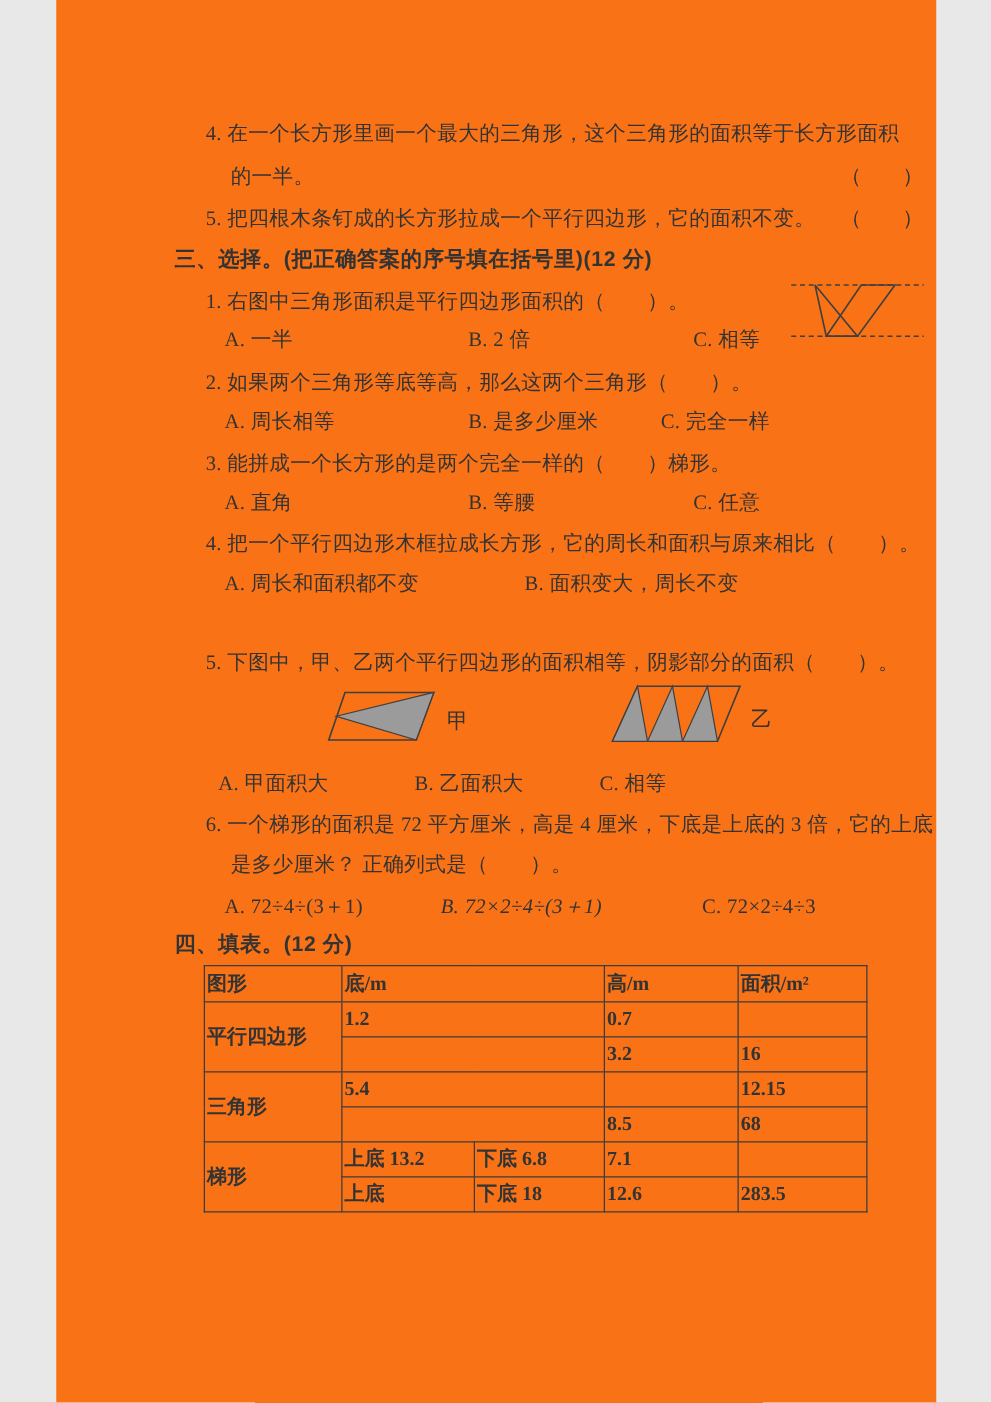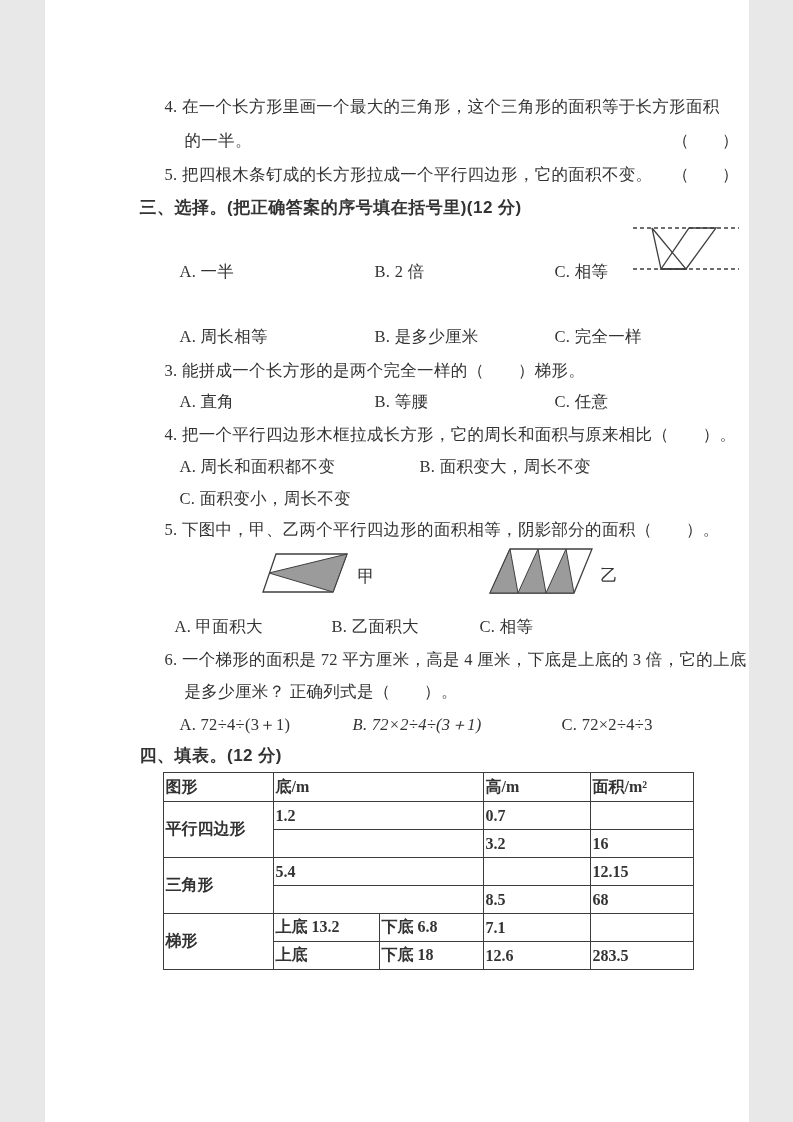--- a/index.html
+++ b/index.html
@@ -1,20 +1,20 @@
 <!DOCTYPE html>
 <html><head>
 <meta charset="utf-8">
 <style>
   html,body{margin:0;padding:0;background:#e8e8e8;}
   .page{
     position:relative;
     width:704px;height:1122px;
     margin:0 auto;
-    background:#ffffff;
+    background:#f97316;
     font-family:"Liberation Serif","DejaVu Serif",serif;
     color:#333333;
     overflow:hidden;
   }
   .line{
     position:absolute;
     font-size:16.5px;
     line-height:22px;
     white-space:nowrap;
     letter-spacing:0.3px;
@@ -57,46 +57,47 @@
 <div class="page">
 
   <div class="line" style="left:120px;top:96px;">4. 在一个长方形里画一个最大的三角形，这个三角形的面积等于长方形面积</div>
   <div class="line" style="left:140px;top:130px;">的一半。</div>
   <div class="bracket" style="left:628px;top:130px;">（　　）</div>
   <div class="line" style="left:120px;top:164px;">5. 把四根木条钉成的长方形拉成一个平行四边形，它的面积不变。</div>
   <div class="bracket" style="left:628px;top:164px;">（　　）</div>
 
   <div class="line sec-title" style="left:95px;top:197px;text-align:right;">三、选择。(把正确答案的序号填在括号里)(12 分)</div>
 
+  <div class="line" style="left:120px;top:230px;">1. 右图中三角形面积是平行四边形面积的（　　）。</div>
   <div class="line" style="left:135px;top:261px;">A. 一半</div>
   <div class="line" style="left:330px;top:261px;">B. 2 倍</div>
   <div class="line" style="left:510px;top:261px;">C. 相等</div>
 
   <div class="fig" style="left:586px;top:222px;">
     <svg width="112" height="54" viewBox="0 0 112 54">
       <line x1="2" y1="6" x2="108" y2="6" stroke="#3f3f3f" stroke-width="1.3" stroke-dasharray="4,3"></line>
       <line x1="2" y1="47" x2="108" y2="47" stroke="#3f3f3f" stroke-width="1.3" stroke-dasharray="4,3"></line>
       <polygon points="58,6 85,6 55,47 30,47" fill="none" stroke="#3f3f3f" stroke-width="1.3"></polygon>
       <polygon points="21,6 55,47 30,47" fill="none" stroke="#3f3f3f" stroke-width="1.3"></polygon>
     </svg>
   </div>
 
+  <div class="line" style="left:120px;top:295px;">2. 如果两个三角形等底等高，那么这两个三角形（　　）。</div>
   <div class="line" style="left:135px;top:326px;">A. 周长相等</div>
   <div class="line" style="left:330px;top:326px;">B. 是多少厘米</div>
-  <div class="line" style="left:510px;top:326px;">C. 完全一样</div>
+  <div class="line" style="left:484px;top:326px;">C. 完全一样</div>
 
   <div class="line" style="left:120px;top:360px;">3. 能拼成一个长方形的是两个完全一样的（　　）梯形。</div>
   <div class="line" style="left:135px;top:391px;">A. 直角</div>
   <div class="line" style="left:330px;top:391px;">B. 等腰</div>
   <div class="line" style="left:510px;top:391px;">C. 任意</div>
 
   <div class="line" style="left:120px;top:424px;">4. 把一个平行四边形木框拉成长方形，它的周长和面积与原来相比（　　）。</div>
   <div class="line" style="left:135px;top:456px;">A. 周长和面积都不变</div>
   <div class="line" style="left:375px;top:456px;">B. 面积变大，周长不变</div>
-  <div class="line" style="left:135px;top:488px;">C. 面积变小，周长不变</div>
 
   <div class="line" style="left:120px;top:519px;">5. 下图中，甲、乙两个平行四边形的面积相等，阴影部分的面积（　　）。</div>
 
   <div class="fig" style="left:192px;top:545px;">
     <svg width="118" height="55" viewBox="0 0 118 55">
       <polygon points="39,9 110,9 96,47 26,47" fill="none" stroke="#3f3f3f" stroke-width="1.3"></polygon>
       <polygon points="32,28 110,9 96,47" fill="#9b9b9b" stroke="#3f3f3f" stroke-width="1"></polygon>
     </svg>
   </div>
   <div class="fig-label" style="left:313px;top:565px;">甲</div>

